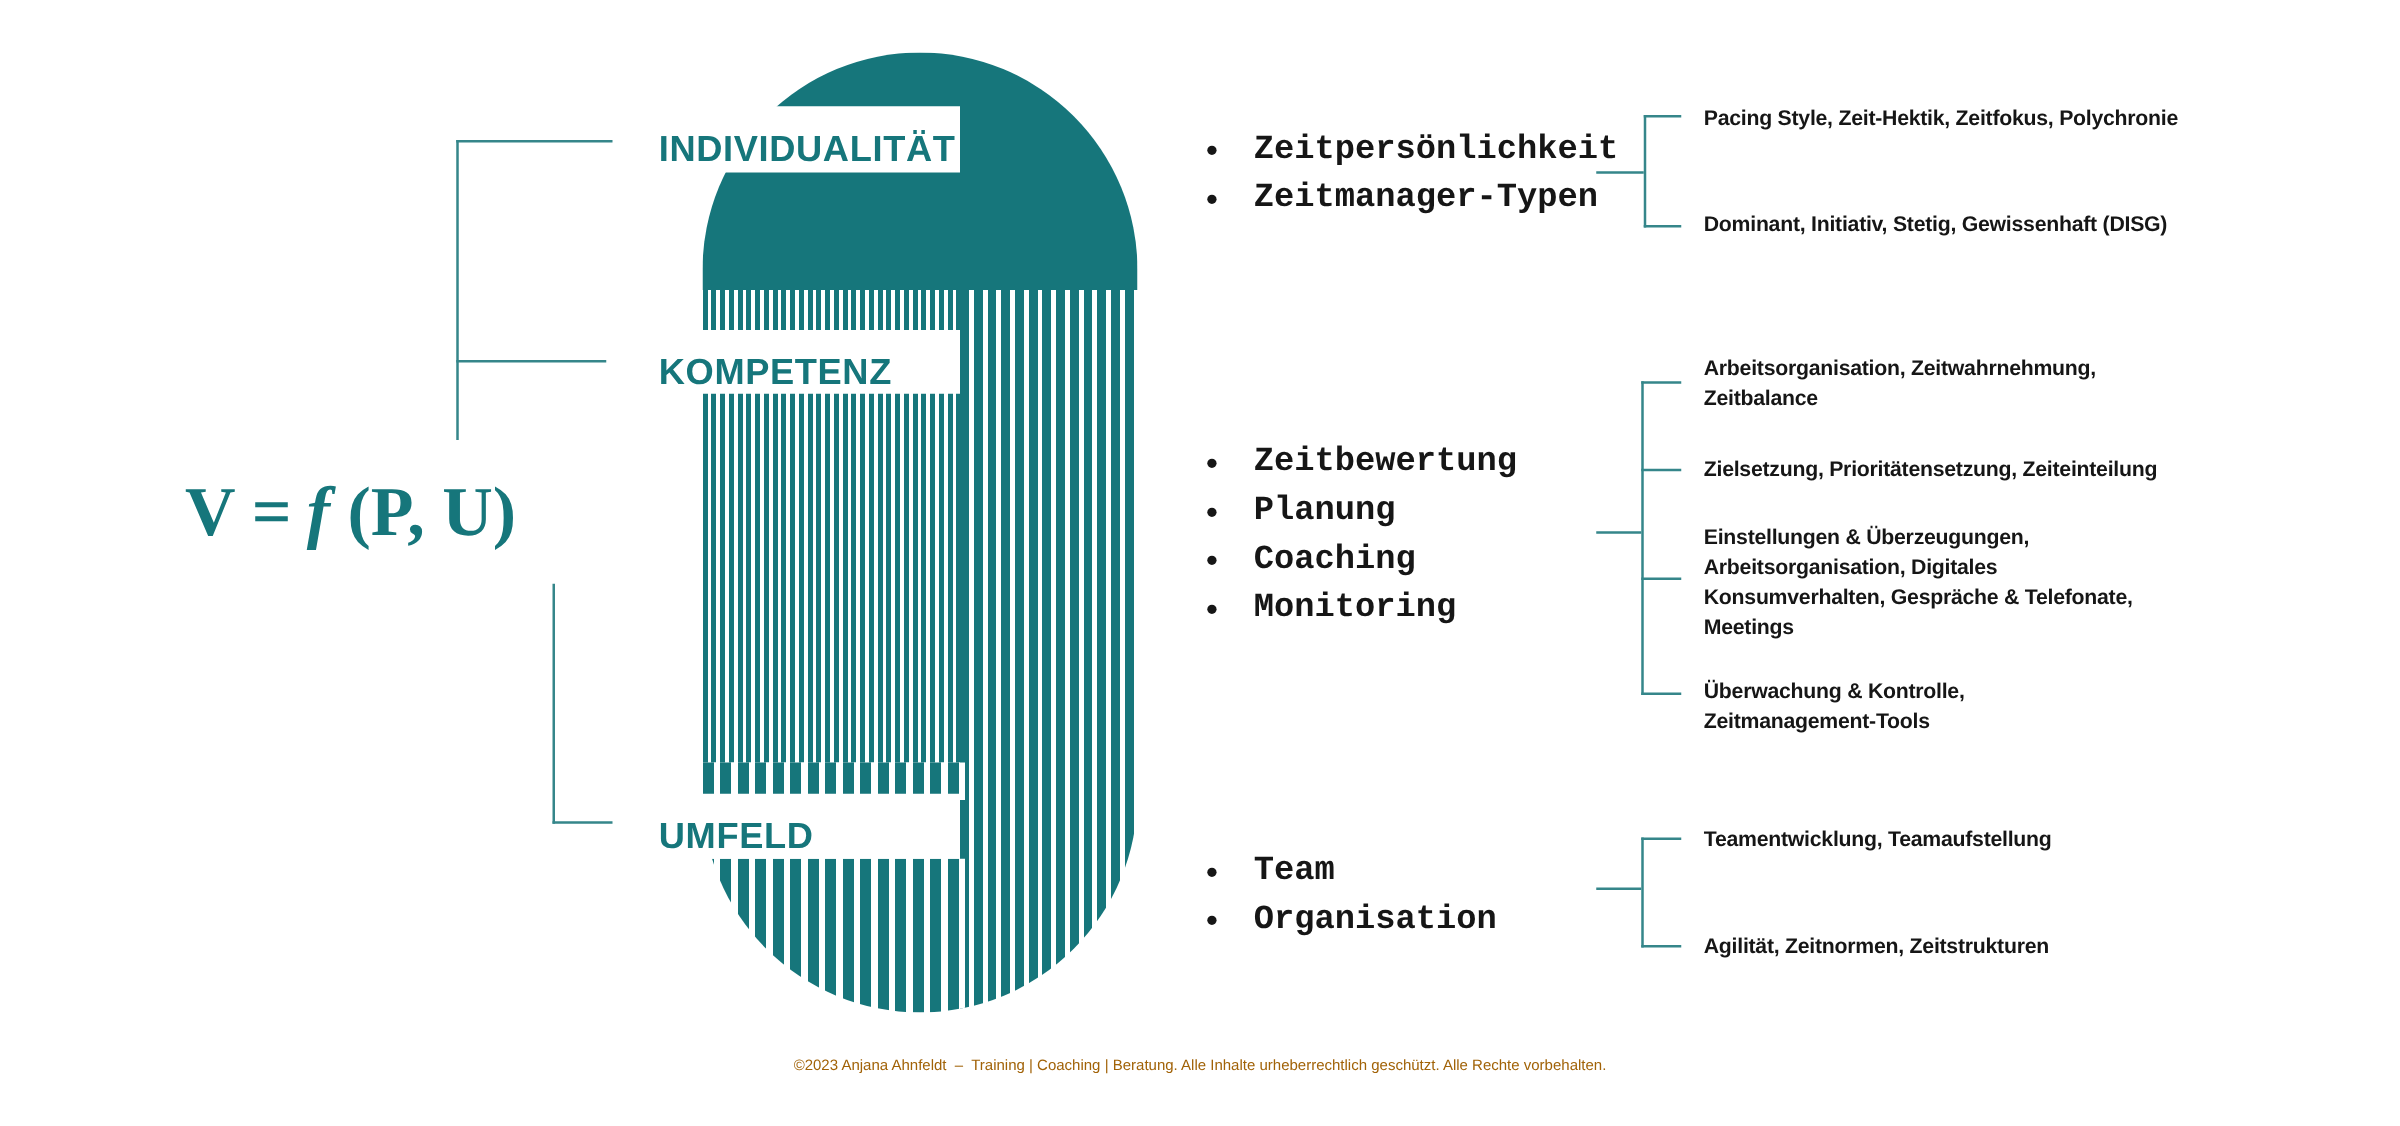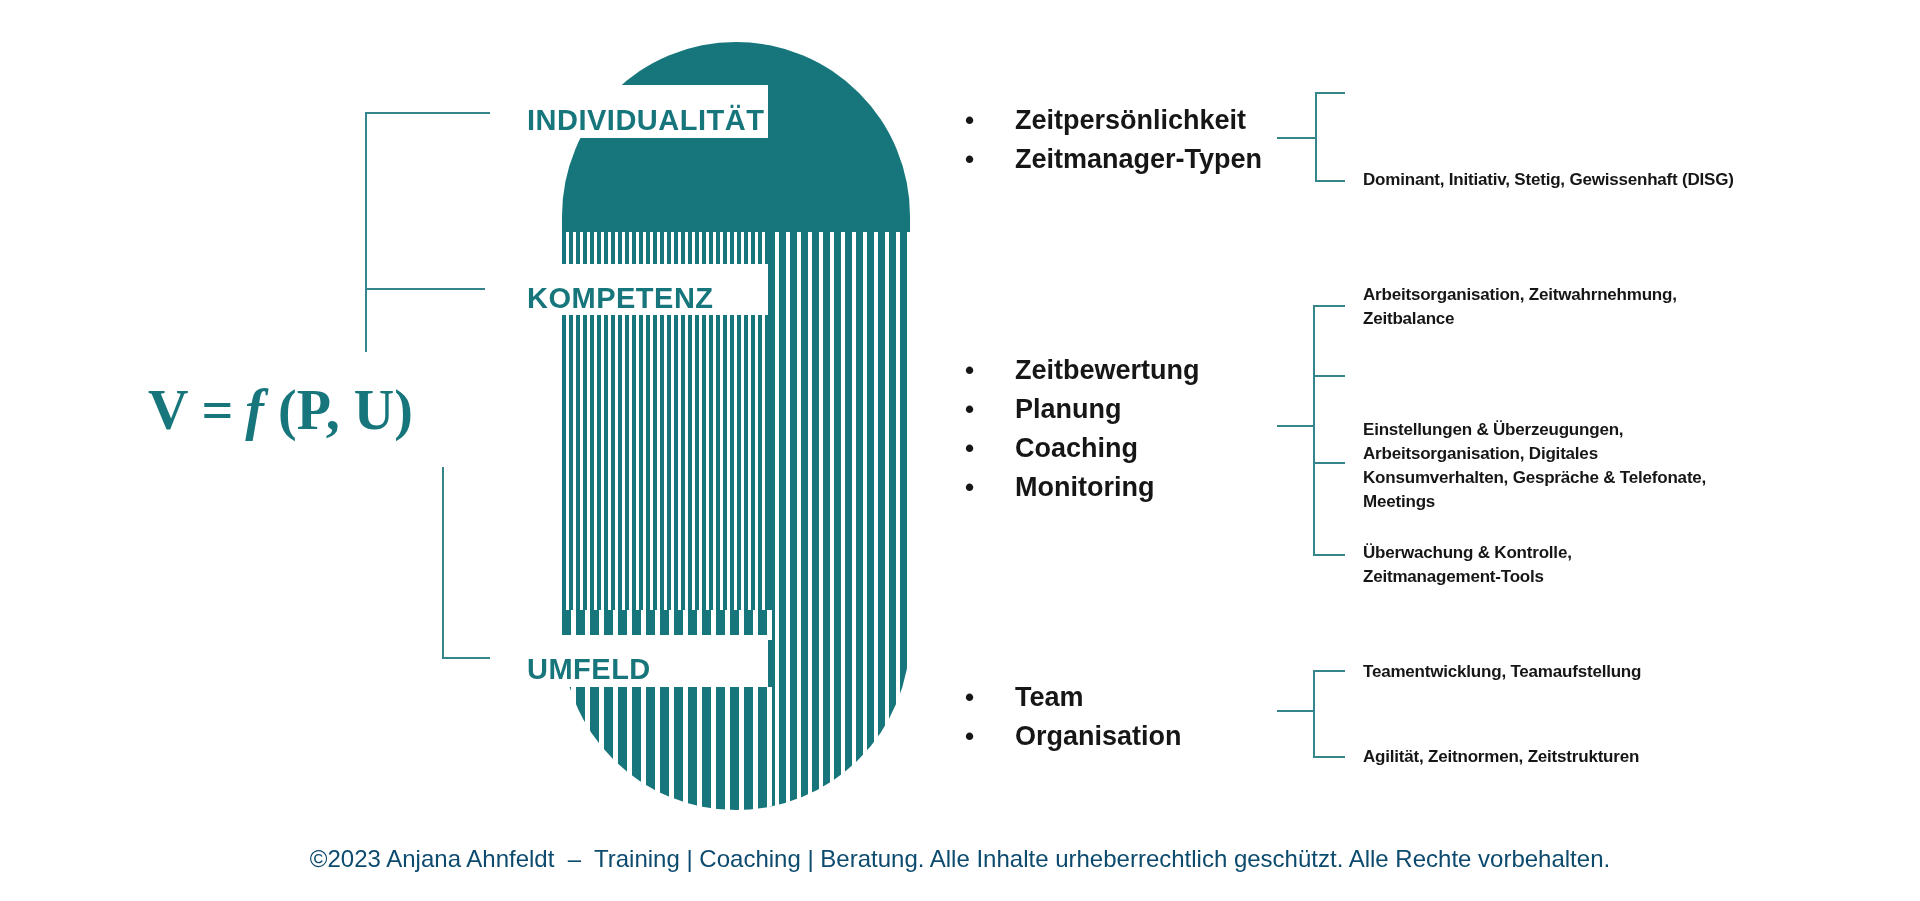--- a/index.html
+++ b/index.html
@@ -29,29 +29,29 @@
 
   
   .formula{position:absolute;left:148px;top:378px;color:#16767B;
            font-family:"Liberation Serif",serif;font-weight:bold;font-size:56px;white-space:nowrap;}
   .formula .f{font-style:italic;margin:0 14px 0 12px;}
 
   
   .bullet-item{position:absolute;left:965px;height:40px;display:flex;align-items:center;
                color:#161616;font-weight:bold;font-size:27px;white-space:nowrap;}
   .bullet-item .dot{width:14px;font-size:26px;line-height:1;}
-  .bullet-item .btx{margin-left:36px;}
+  .bullet-item .btx{margin-left:24px;font-family:Liberation Mono, monospace;}
 
   
   .detail{position:absolute;left:1363px;color:#161616;font-weight:bold;font-size:17px;
           line-height:24px;letter-spacing:-.2px;white-space:pre-line;width:470px;}
 
   
   .footer{position:absolute;left:0;top:845px;width:1920px;text-align:center;
-          color:#0c4a6e;font-size:24px;white-space:pre-wrap;}
+          color:#a16207;font-size:12px;white-space:pre-wrap;}
 </style>
 </head>
 <body>
 
 <div class="stage">
 
   <div class="formula">
     <span>V =</span><span class="f">f</span><span>(P, U)</span>
   </div>
 
@@ -125,23 +125,25 @@
   <div class="tl" style="left:1313px;top:305px;width:32px;height:2px"></div>
   <div class="tl" style="left:1313px;top:375px;width:32px;height:2px"></div>
   <div class="tl" style="left:1313px;top:462px;width:32px;height:2px"></div>
   <div class="tl" style="left:1313px;top:554px;width:32px;height:2px"></div>
 
   <div class="tl" style="left:1277px;top:710px;width:36px;height:2px"></div>
   <div class="tl" style="left:1313px;top:670px;width:2px;height:88px"></div>
   <div class="tl" style="left:1313px;top:670px;width:32px;height:2px"></div>
   <div class="tl" style="left:1313px;top:756px;width:32px;height:2px"></div>
 
+  <div class="detail" style="top:83px">Pacing Style, Zeit-Hektik, Zeitfokus, Polychronie</div>
   <div class="detail" style="top:168px">Dominant, Initiativ, Stetig, Gewissenhaft (DISG)</div>
   <div class="detail" style="top:283px">Arbeitsorganisation, Zeitwahrnehmung,
 Zeitbalance</div>
+  <div class="detail" style="top:364px">Zielsetzung, Prioritätensetzung, Zeiteinteilung</div>
   <div class="detail" style="top:418px">Einstellungen &amp; Überzeugungen,
 Arbeitsorganisation, Digitales
 Konsumverhalten, Gespräche &amp; Telefonate,
 Meetings</div>
   <div class="detail" style="top:541px">Überwachung &amp; Kontrolle,
 Zeitmanagement-Tools</div>
   <div class="detail" style="top:745px">Agilität, Zeitnormen, Zeitstrukturen</div>
   <div class="detail" style="top:660px">Teamentwicklung, Teamaufstellung</div>
 
   <div class="footer">©2023 Anjana Ahnfeldt  –  Training | Coaching | Beratung. Alle Inhalte urheberrechtlich geschützt. Alle Rechte vorbehalten.</div>

